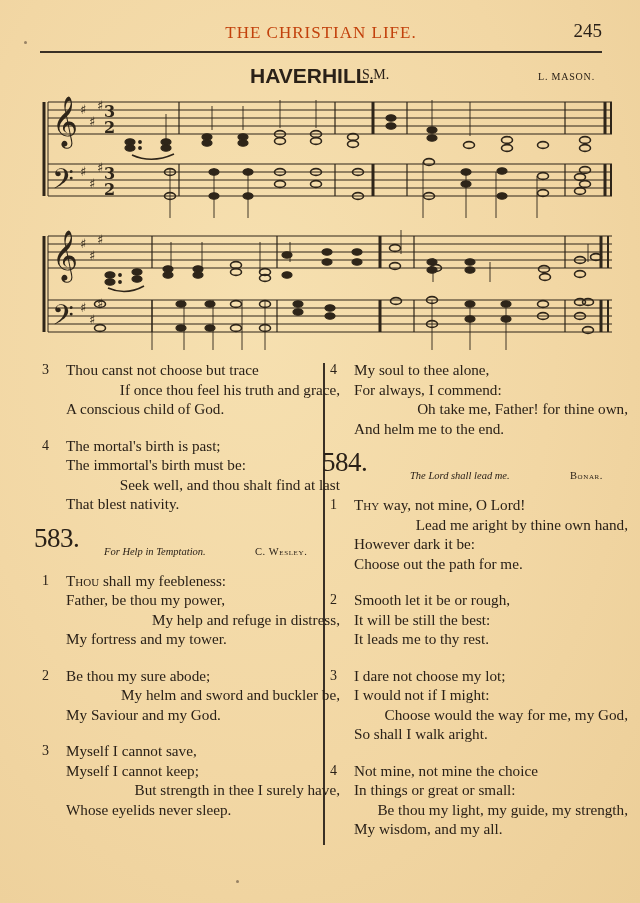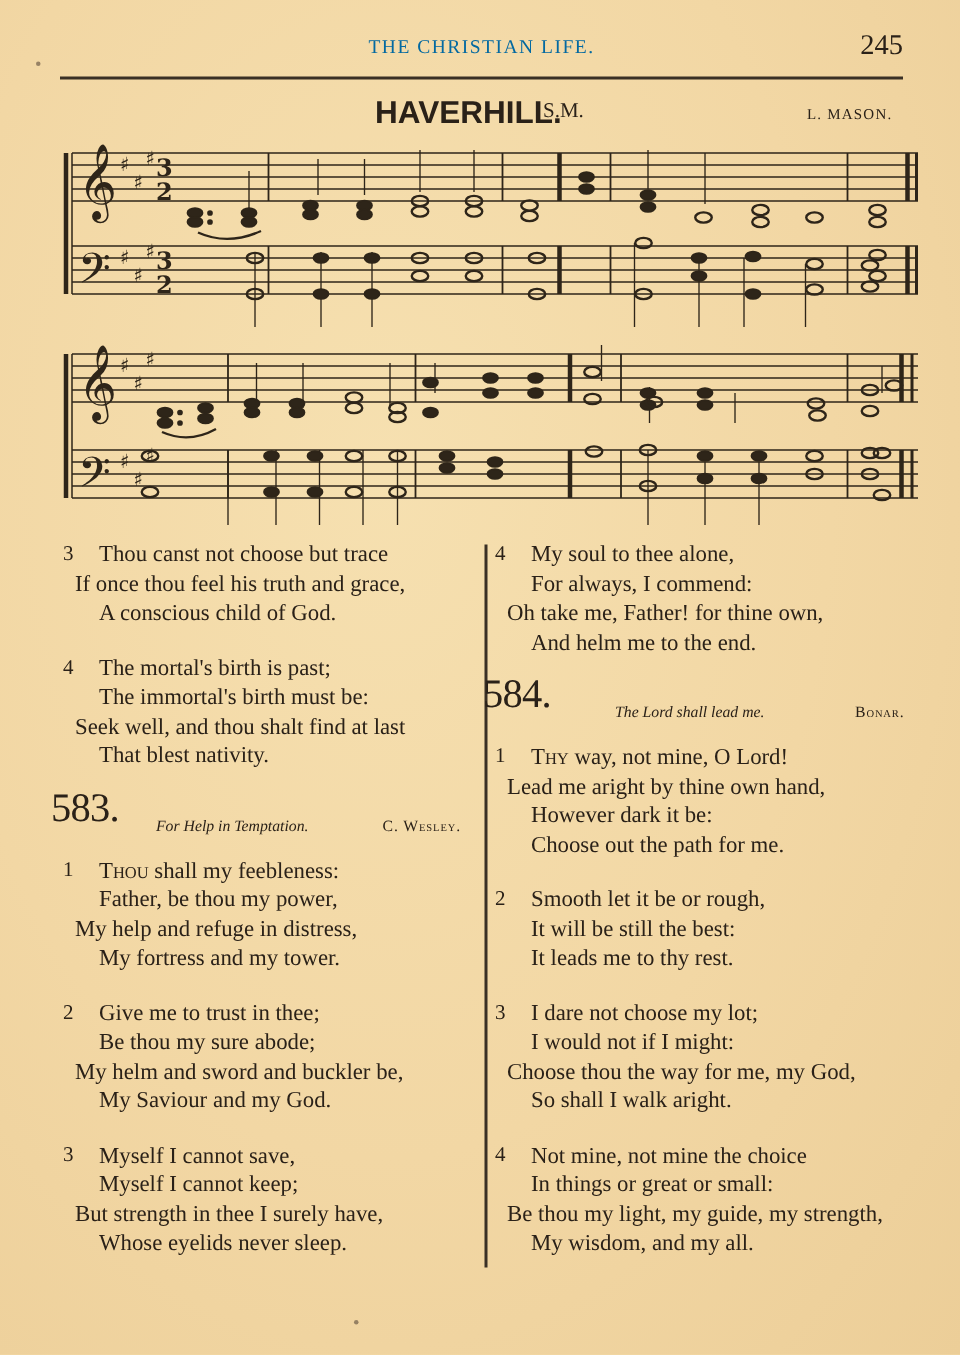--- a/index.html
+++ b/index.html
@@ -9,21 +9,21 @@
       background-image: radial-gradient(ellipse at 40% 35%, #f6e0b0 0%, #f2d7a4 55%, #ecce98 100%);
       font-family: "Liberation Serif", "DejaVu Serif", serif;
       color: #2a2118;
       position: relative;
     }
     .running-head {
       position: absolute; left: 40px; top: 18px; width: 562px; height: 30px;
     }
     .running-title {
       position: absolute; left: 0; right: 0; top: 5px; text-align: center;
-      font-size: 13px; letter-spacing: 1px; color: #0369a1;
+      font-size: 17px; letter-spacing: 1px; color: #c2410c;
     }
     .page-number {
       position: absolute; right: 0; top: 2px; font-size: 19px; color: #2a2118;
     }
     .head-rule {
       position: absolute; left: 40px; top: 51px; width: 562px; height: 2px; background: #3a3025;
     }
     .tune-title {
       position: absolute; left: 250px; top: 64px;
       font-family: "Liberation Sans", "DejaVu Sans", sans-serif;
@@ -44,21 +44,21 @@
     }
     .col-left { left: 40px; }
     .col-right { left: 328px; }
     .col-divider {
       position: absolute; left: 323px; top: 363px; width: 1.5px; height: 482px; background: #3a3025;
     }
     .stanza { position: relative; margin: 0 0 17px 0; }
     .stanza .num { position: absolute; left: 2px; top: 0; font-size: 14px; }
     .line { white-space: nowrap; }
     .l1, .l2, .l4 { padding-left: 26px; }
-    .l3 { padding-left: 10px; }
+    .l3 { padding-left: 10px; text-align: right; }
     .hymn-head { position: relative; height: 32px; margin: 2px 0 8px 0; }
     .hymn-number { position: absolute; left: -6px; top: -2px; font-size: 27px; letter-spacing: -0.5px; }
     .hymn-subtitle { position: absolute; top: 11px; font-style: italic; font-size: 10.5px; }
     .hymn-author { position: absolute; top: 11px; font-size: 10.5px; letter-spacing: 0.6px; font-variant: small-caps; }
     .sc { font-variant: small-caps; }
     .speck { position: absolute; width: 3px; height: 3px; border-radius: 50%; background: #5a4a3a; opacity: .6; }
   </style>
 </head>
 <body>
 
@@ -352,21 +352,20 @@
 
   <div class="stanza">
     <span class="num">1</span>
     <div class="line l1"><span class="sc">Thou</span><span> shall my feebleness:</span></div>
     <div class="line l2">Father, be thou my power,</div>
     <div class="line l3">My help and refuge in distress,</div>
     <div class="line l4">My fortress and my tower.</div>
   </div>
   <div class="stanza">
     <span class="num">2</span>
-    <div class="line l1">Give me to trust in thee;</div>
     <div class="line l2">Be thou my sure abode;</div>
     <div class="line l3">My helm and sword and buckler be,</div>
     <div class="line l4">My Saviour and my God.</div>
   </div>
   <div class="stanza">
     <span class="num">3</span>
     <div class="line l1">Myself I cannot save,</div>
     <div class="line l2">Myself I cannot keep;</div>
     <div class="line l3">But strength in thee I surely have,</div>
     <div class="line l4">Whose eyelids never sleep.</div>
@@ -398,21 +397,21 @@
   <div class="stanza">
     <span class="num">2</span>
     <div class="line l1">Smooth let it be or rough,</div>
     <div class="line l2">It will be still the best:</div>
     <div class="line l4">It leads me to thy rest.</div>
   </div>
   <div class="stanza">
     <span class="num">3</span>
     <div class="line l1">I dare not choose my lot;</div>
     <div class="line l2">I would not if I might:</div>
-    <div class="line l3">Choose thou the way for me, my God,</div>
+    <div class="line l3">Choose would the way for me, my God,</div>
     <div class="line l4">So shall I walk aright.</div>
   </div>
   <div class="stanza">
     <span class="num">4</span>
     <div class="line l1">Not mine, not mine the choice</div>
     <div class="line l2">In things or great or small:</div>
     <div class="line l3">Be thou my light, my guide, my strength,</div>
     <div class="line l4">My wisdom, and my all.</div>
   </div>
 </div>

